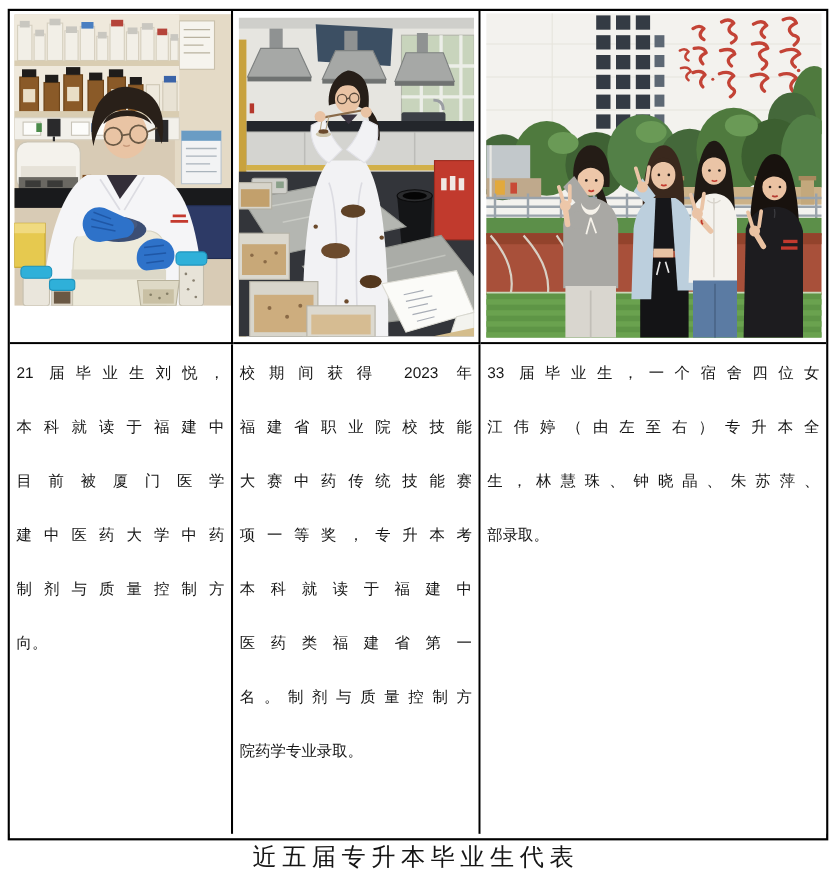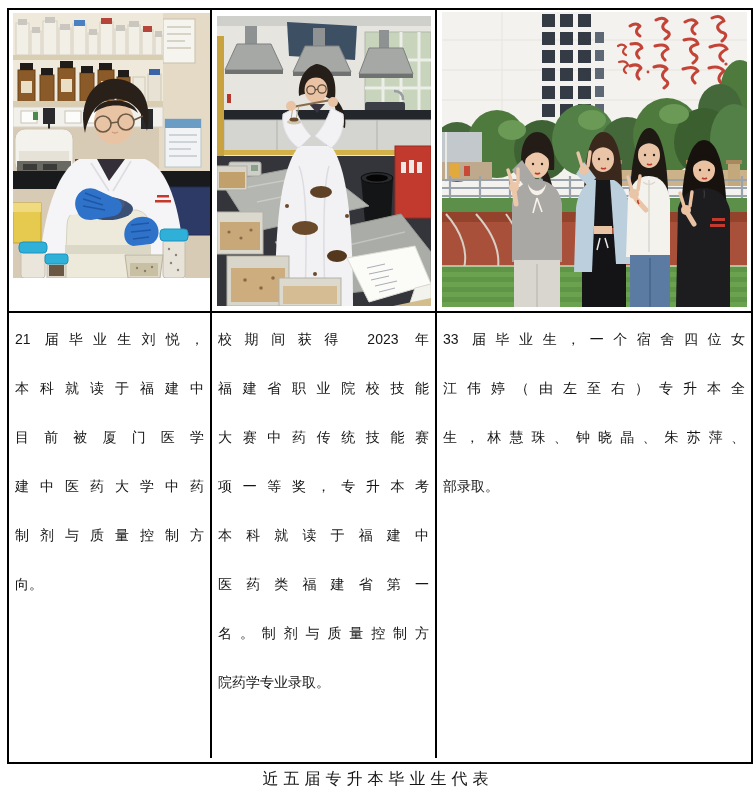--- a/index.html
+++ b/index.html
@@ -16,21 +16,21 @@
   .cb-r { border-right:2px solid #000; }
   .cb-b { border-bottom:2px solid #000; }
   .photo-cell1 { padding:3px 0 0 4px; }
   .photo-cell2 { padding:6px 0 0 5px; }
   .photo-cell3 { padding:2px 0 0 5px; }
   .text-cell { padding:2px 6px 0 6px; font-size:14px; line-height:49px; }
   .text-cell .line { text-align:justify; text-align-last:justify; }
   .text-cell .line:last-child { text-align-last:left; }
   .caption {
     position:absolute; left:0; top:764px; width:756px; height:31px;
-    line-height:30px; font-size:16px; letter-spacing:5px; text-align:center; color:#161616;
+    line-height:30px; font-size:22px; letter-spacing:5px; text-align:center; color:#161616;
   }
   svg { display:block; }
 </style>
 </head>
 <body>
 
 <div class="page">
   <div class="grid">
 
     <div class="cell cb-r cb-b photo-cell1">

